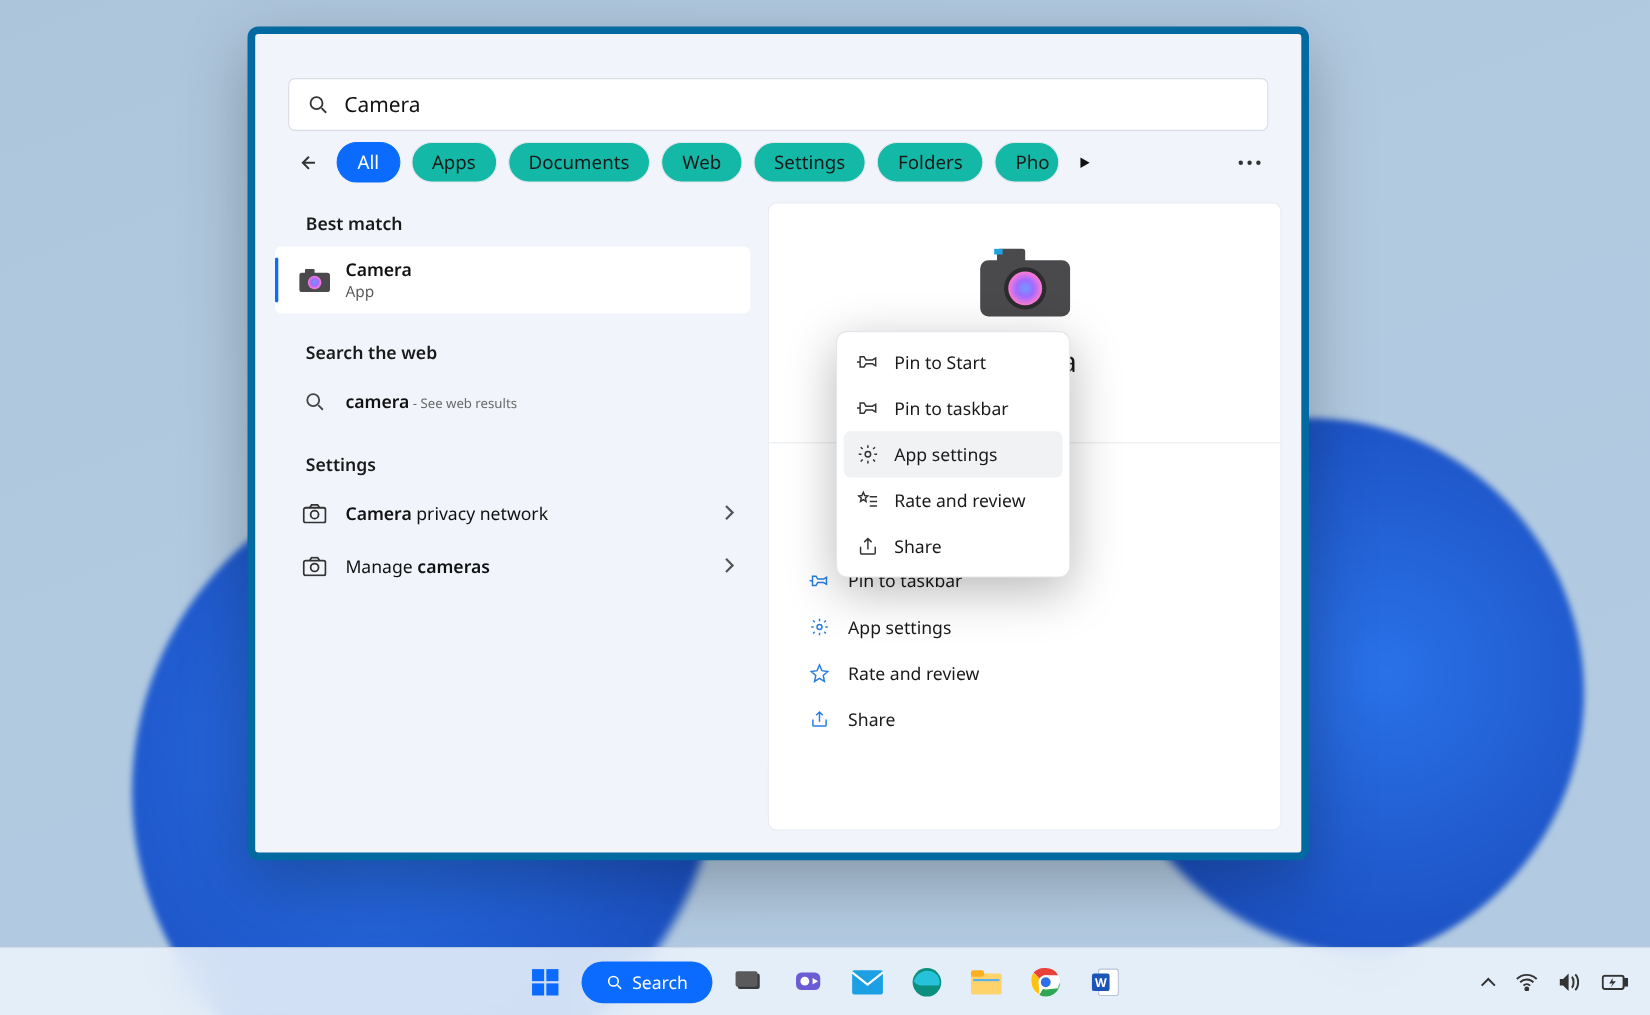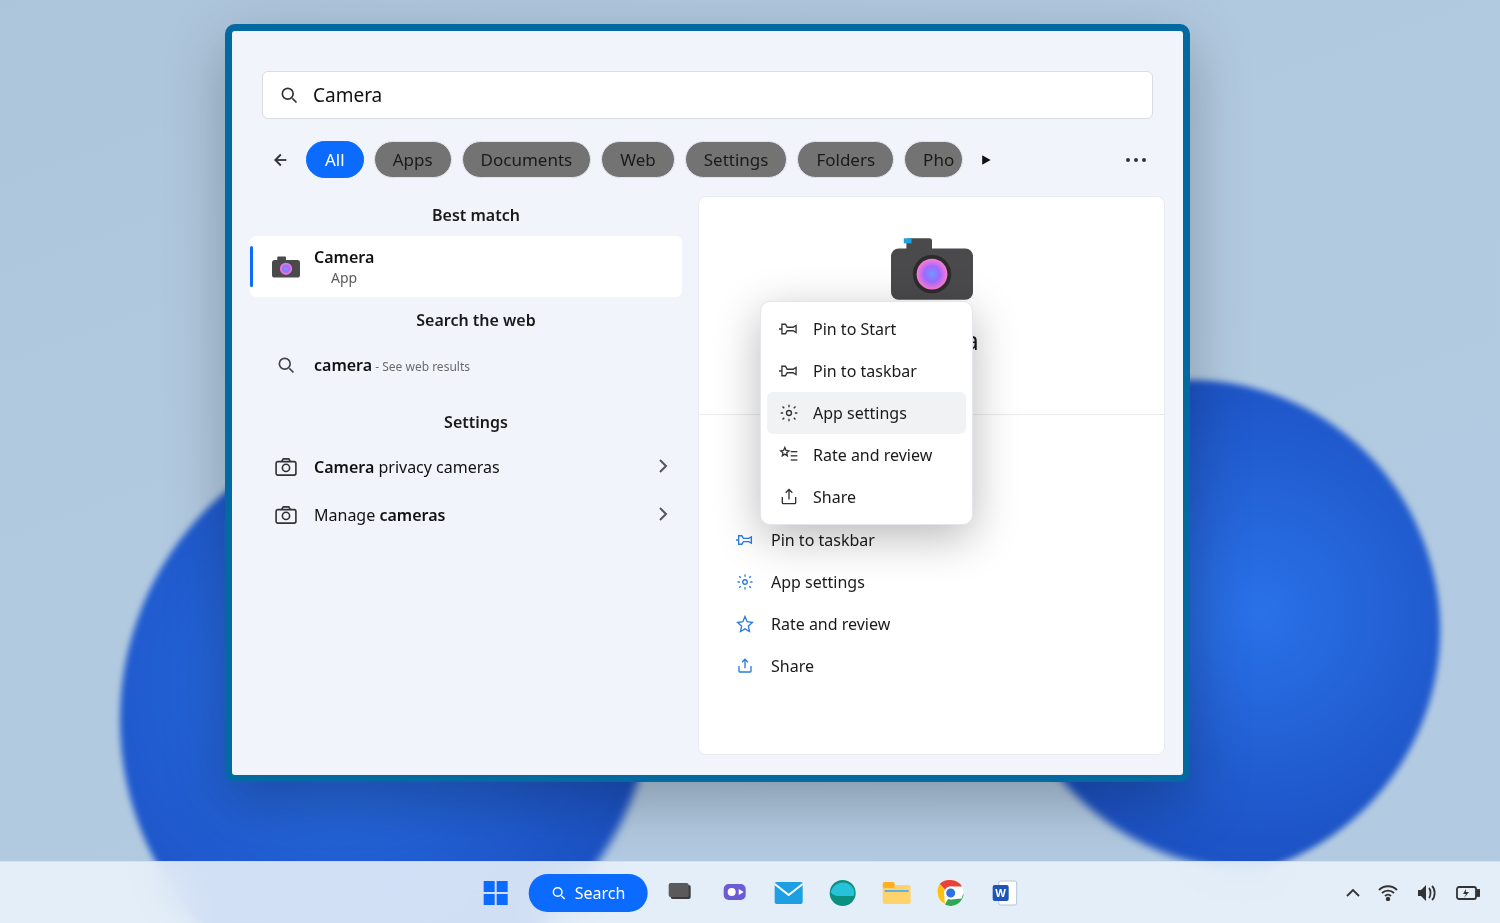--- a/index.html
+++ b/index.html
@@ -38,35 +38,35 @@
     align-items: center;
     padding: 0 16px;
     gap: 14px;
   }
   .search-box svg { flex:0 0 auto; }
   .search-input {
     border: none; outline: none; font-size: 19px; color:#111; background:transparent; flex:1;
   }
   .filter-row {
     display: flex; align-items:center; gap:10px;
-    padding: 22px 30px 0 30px;
+    padding: 10px 30px 0 30px;
   }
   .back-btn { width:34px;height:34px;display:flex;align-items:center;justify-content:center;border-radius:17px; }
   .pill {
     padding: 6px 18px; border-radius: 20px; font-size:17px; color:#1a1a1a;
-    background:#737373; border:1px solid #e1e5ea; cursor:pointer;
+    background:#14b8a6; border:1px solid #e1e5ea; cursor:pointer;
   }
   .pill.active { background:#0b6bff; color:#fff; border-color:#0b6bff;}
   .scroll-right { width:28px;height:28px;display:flex;align-items:center;justify-content:center;}
   .more-dots { margin-left:auto; width:34px;height:34px;display:flex;align-items:center;justify-content:center;}
   
   .columns {
     display:flex; flex:1; padding: 18px 8px 20px 18px; gap: 0px; min-height:0;
   }
-  .col-left { width: 432px; display:flex; flex-direction:column;text-align:center;}
+  .col-left { width: 432px; display:flex; flex-direction:column;}
   .section-label { font-size:16px; font-weight:600; color:#1a1a1a; padding: 8px 8px 10px 28px;}
   .result-item {
     display:flex; align-items:center; gap:14px; padding: 10px 14px 10px 22px; border-radius:6px;
     position:relative;
   }
   .result-item.selected { background:#ffffff; }
   .result-item.selected::before {
     content:""; position:absolute; left:0; top:10px; bottom:10px; width:3px; background:#0b6bff; border-radius:2px;
   }
   .res-icon { width:28px;height:28px;display:flex;align-items:center;justify-content:center;}
@@ -185,21 +185,21 @@
                 </radialGradient>
               </defs>
             </svg>
         </span>
         <span class="res-text">
           <span class="res-title" style="font-weight:600">Camera</span>
           <span class="res-sub">App</span>
         </span>
       </div>
 
-      <div class="section-label" style="margin-top:4px">Search the web</div>
+      <div class="section-label" style="margin-top:16px">Search the web</div>
 
       <div class="result-item">
         <span class="res-icon">
             <svg width="20" height="20" viewBox="0 0 24 24" fill="none" stroke="#444" stroke-width="2">
               <circle cx="10.5" cy="10.5" r="6.5"></circle>
               <line x1="16" y1="16" x2="21" y2="21"></line>
             </svg>
           </span>
         <span class="res-title"><b>camera</b><span class="res-suffix"> - See web results</span></span>
       </div>
@@ -207,21 +207,21 @@
       <div class="section-label" style="margin-top:14px">Settings</div>
 
       <div class="result-item">
         <span class="res-icon">
             <svg width="22" height="18" viewBox="0 0 24 20" fill="none" stroke="#333" stroke-width="1.8">
               <rect x="1" y="4" width="22" height="15" rx="2"></rect>
               <path d="M7 4l2-3h6l2 3"></path>
               <circle cx="12" cy="11" r="4"></circle>
             </svg>
           </span>
-        <span class="res-title"><b>Camera</b><span> privacy cameras</span></span>
+        <span class="res-title"><b>Camera</b><span> privacy network</span></span>
         <span class="chevron-r"><svg width="10" height="14" viewBox="0 0 10 14" fill="none" stroke="#555" stroke-width="2">
               <path d="M2 1l6 6-6 6"></path>
             </svg></span>
       </div>
       <div class="result-item">
         <span class="res-icon">
             <svg width="22" height="18" viewBox="0 0 24 20" fill="none" stroke="#333" stroke-width="1.8">
               <rect x="1" y="4" width="22" height="15" rx="2"></rect>
               <path d="M7 4l2-3h6l2 3"></path>
               <circle cx="12" cy="11" r="4"></circle>

